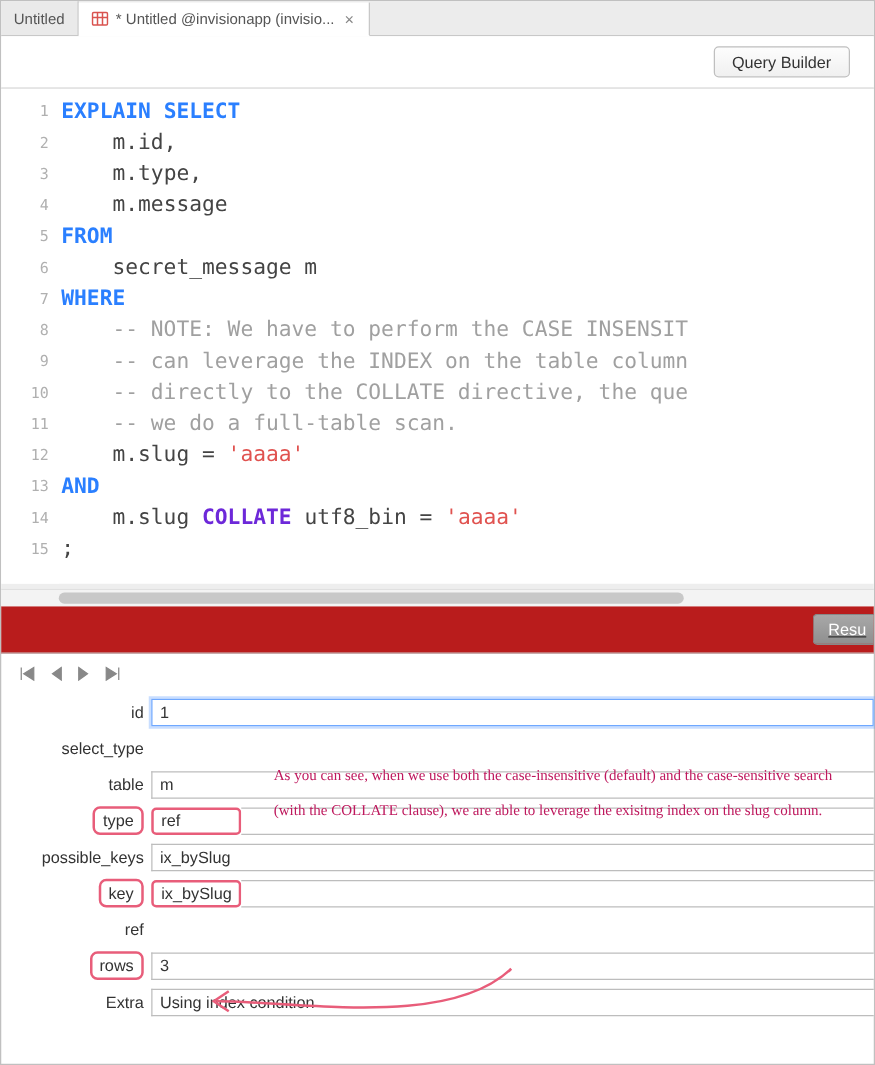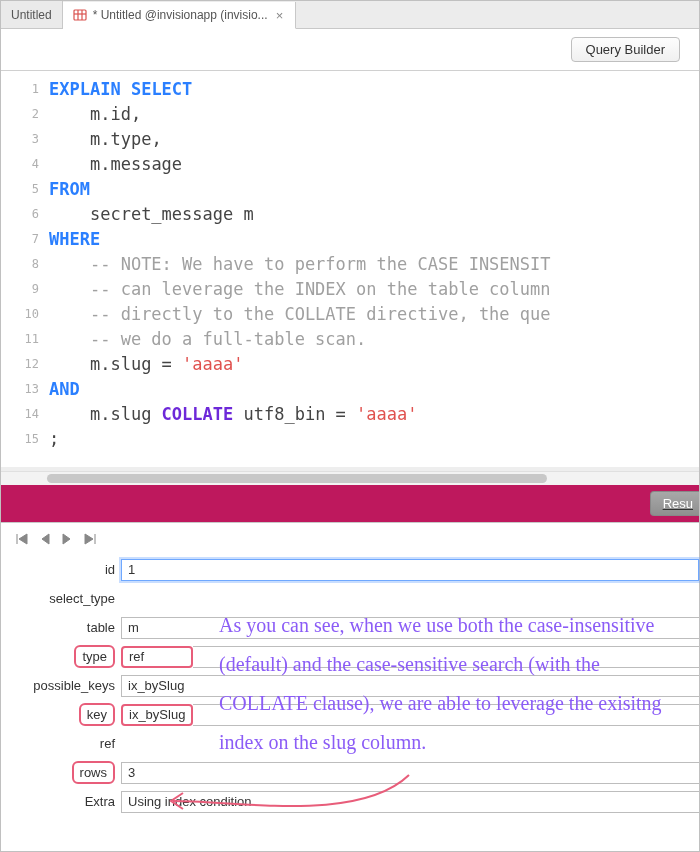--- a/index.html
+++ b/index.html
@@ -25,35 +25,35 @@
   .kw   { color: #2a7fff; font-weight: 600; }
   .kw2  { color: #6d28d9; font-weight: 600; }
   .punct{ color: #444; }
   .cmt  { color: #a0a0a0; }
   .str  { color: #e0524f; }
 
   .hscroll { height: 14px; background: #f3f3f3; border-top: 1px solid #e0e0e0; position: relative; }
   .hscroll .thumb { position: absolute; left: 46px; top: 2px; height: 9px; width: 500px; background: #c8c8c8; border-radius: 5px; }
 
   
-  .results-top { display: flex; justify-content: flex-end; align-items: center; height: 38px; border-bottom: 1px solid #c8c8c8; background: #be185d; padding-right: 0; overflow: hidden; text-decoration: underline; }
+  .results-top { display: flex; justify-content: flex-end; align-items: center; height: 38px; border-bottom: 1px solid #c8c8c8; background: #b91c1c; padding-right: 0; overflow: hidden; text-decoration: underline; }
   .results-btn { background: linear-gradient(#a8a8a8,#8f8f8f); color: #fff; border: 1px solid #888; border-radius: 4px 0 0 4px; border-right: none; font-size: 13px; padding: 4px 8px 4px 12px; margin-right: -2px; }
 
   .nav-icons { display: flex; gap: 10px; align-items: center; height: 28px; padding: 4px 14px 0 14px; }
   .nav-icons svg { stroke: #888; fill: #888; }
 
   .details { position: relative; padding-top: 4px; }
   .row { display: flex; align-items: center; height: 29px; }
   .row .label { width: 120px; text-align: right; padding-right: 6px; font-size: 13px; color: #333; }
   .row .field { flex: 1; height: 22px; border: 1px solid #bdbdbd; border-right: none; padding: 2px 6px; font-size: 13px; color: #333; background: #fff; display: flex; align-items: center; overflow: hidden; }
   .row .field.focus { border: 1px solid #6fa8ff; box-shadow: 0 0 0 2px rgba(100,160,255,.35); }
   .highlight-label { border: 2px solid #e85d7a; border-radius: 6px; padding: 2px 6px; }
   .highlight-field { border: 2px solid #e85d7a !important; border-radius: 4px; }
 
-  .annotation { position: absolute; left: 218px; top: 55px; width: 460px; font-family: "Comic Sans MS","Segoe Script","Marker Felt",cursive; font-size: 20px; line-height: 39px; color: #8b5cf6; pointer-events: none; }
+  .annotation { position: absolute; left: 218px; top: 55px; width: 460px; font-family: "Comic Sans MS","Segoe Script","Marker Felt",cursive; font-size: 12px; line-height: 28px; color: #be185d; pointer-events: none; }
   .arrow { position: absolute; left: 158px; top: 222px; width: 260px; height: 80px; pointer-events: none; }
 </style>
 </head>
 <body>
 
 <div class="frame">
 
   <div class="tabs">
     <div class="tab">
       <span>Untitled</span>

